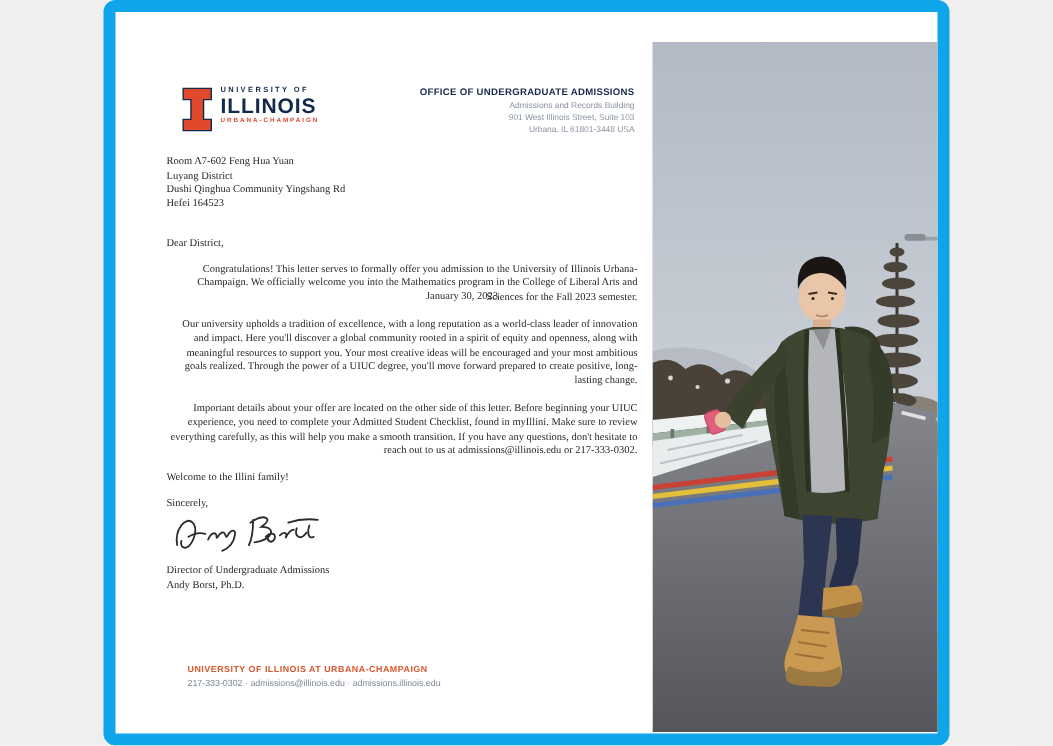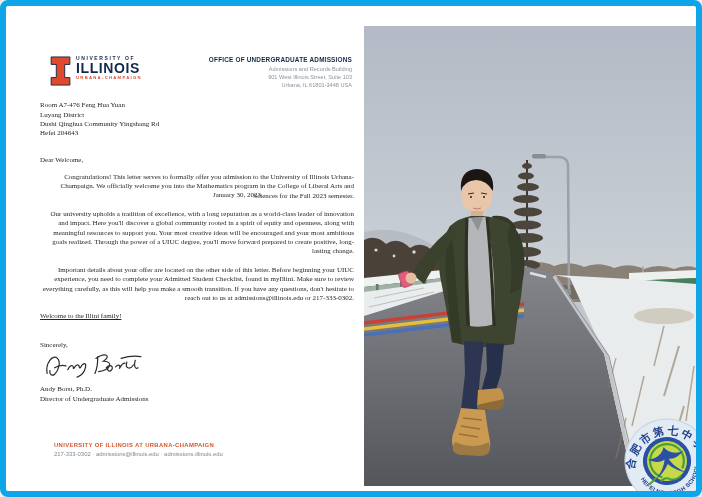--- a/index.html
+++ b/index.html
@@ -1,35 +1,35 @@
 <!DOCTYPE html>
 <html><head>
 <meta charset="utf-8">
 <style>
   html,body{margin:0;padding:0;background:#efefef;font-family:"Liberation Sans",sans-serif;}
-  .canvas{position:relative;width:702px;height:497px;background:#ffffff;border:6px solid #0ea5e9;
+  .canvas{position:relative;width:564px;height:497px;background:#ffffff;border:8px solid #0ea5e9;
           border-radius:8px;box-sizing:border-box;overflow:hidden;margin:0 auto;}
   
   .letter{position:absolute;left:34px;top:50px;width:314px;height:436px;color:#262626;
           font-family:"Liberation Serif",serif;}
   .lh-row{display:flex;justify-content:space-between;align-items:flex-start;margin-left:10px;}
   .logo{display:flex;align-items:flex-start;gap:5px;}
   .logo-text{line-height:1.05;font-family:"Liberation Sans",sans-serif;}
   .logo-t1{font-size:5px;font-weight:700;letter-spacing:1.6px;color:#13294B;}
   .logo-t2{font-size:14px;font-weight:800;letter-spacing:.6px;color:#13294B;}
   .logo-t3{font-size:4.2px;font-weight:700;letter-spacing:1.3px;color:#E0492C;}
   .office{text-align:right;font-family:"Liberation Sans",sans-serif;padding-right:2px;}
   .office-title{font-size:6.4px;font-weight:800;color:#13294B;letter-spacing:.2px;}
   .office-addr{font-size:5.6px;color:#8a93a0;line-height:1.45;margin-top:2px;}
   .recip{margin-top:12px;font-size:7px;line-height:1.34;}
   .date{position:absolute;left:173px;top:87px;font-size:7px;margin-top:48px;}
   .salutation{margin-top:17px;font-size:7px;}
   .para{margin-top:9px;font-size:7px;line-height:1.34;text-align:right;}
-  .closing{margin-top:9px;font-size:7px;text-decoration:underline;}
-  .vale{margin-top:21px;font-size:7px;font-family:Liberation Serif, serif;}
+  .closing{margin-top:9px;font-size:7px;}
+  .vale{margin-top:9px;font-size:7px;font-family:Liberation Serif, serif;}
   .sig{margin-top:1px;margin-left:2px;}
   .signer{font-size:7px;line-height:1.35;margin-top:1px;}
   .foot{position:absolute;left:14px;top:386px;font-family:"Liberation Sans",sans-serif;}
   .foot-1{font-size:5.9px;font-weight:800;color:#D9552B;letter-spacing:.35px;}
   .foot-2{font-size:5.9px;color:#7c8894;margin-top:3px;}
   
   .photo{position:absolute;left:358px;top:20px;width:333px;height:460px;overflow:hidden;background:#bfc6cf;}
   .photo svg{display:block;}
   
   .watermark{position:absolute;left:618px;top:412px;width:86px;height:86px;}
@@ -56,28 +56,28 @@
         <div class="office-title">OFFICE OF UNDERGRADUATE ADMISSIONS</div>
         <div class="office-addr">
           <div>Admissions and Records Building</div>
           <div>901 West Illinois Street, Suite 103</div>
           <div>Urbana, IL 61801-3448 USA</div>
         </div>
       </div>
     </div>
 
     <div class="recip">
-      <div>Room A7-476 Feng Hua Yuan</div>
+      <div>Room A7-602 Feng Hua Yuan</div>
       <div>Luyang District</div>
       <div>Dushi Qinghua Community Yingshang Rd</div>
-      <div>Hefei  204643</div>
+      <div>Hefei  164523</div>
     </div>
     <div class="date">January 30, 2023</div>
 
-    <div class="salutation">Dear Welcome,</div>
+    <div class="salutation">Dear District,</div>
 
     <div class="para">Congratulations! This letter serves to formally offer you admission to the University of Illinois Urbana-Champaign. We officially welcome you into the Mathematics program in the College of Liberal Arts and Sciences for the Fall 2023 semester.</div>
     <div class="para">Our university upholds a tradition of excellence, with a long reputation as a world-class leader of innovation and impact. Here you'll discover a global community rooted in a spirit of equity and openness, along with meaningful resources to support you. Your most creative ideas will be encouraged and your most ambitious goals realized. Through the power of a UIUC degree, you'll move forward prepared to create positive, long-lasting change.</div>
     <div class="para">Important details about your offer are located on the other side of this letter. Before beginning your UIUC experience, you need to complete your Admitted Student Checklist, found in myIllini. Make sure to review everything carefully, as this will help you make a smooth transition. If you have any questions, don't hesitate to reach out to us at admissions@illinois.edu or 217-333-0302.</div>
 
     <div class="closing">Welcome to the Illini family!</div>
     <div class="vale">Sincerely,</div>
 
     <div class="sig">
       <svg width="104" height="30" viewBox="0 0 110 32" aria-label="Andy Borst">
@@ -89,22 +89,22 @@
           <path d="M68,19 C72,15 76,17 74,21 C72,24 68,22 70,18"></path>
           <path d="M78,18 C81,15 84,16 82,20 C84,16 86,14 88,14"></path>
           <path d="M90,13 C88,19 93,22 97,16"></path>
           <path d="M99,11 C97,17 99,21 102,19"></path>
           <path d="M84,9 C90,7 98,6 105,7"></path>
         </g>
       </svg>
     </div>
 
     <div class="signer">
+      <div>Director of Undergraduate Admissions</div>
       <div>Andy Borst, Ph.D.</div>
-      <div>Director of Undergraduate Admissions</div>
     </div>
 
     <div class="foot">
       <div class="foot-1">UNIVERSITY OF ILLINOIS AT URBANA-CHAMPAIGN</div>
       <div class="foot-2">217-333-0302 · admissions@illinois.edu · admissions.illinois.edu</div>
     </div>
   </div>
 
   <div class="photo" aria-label="Student in a dark green hooded parka, grey hoodie, navy jeans and wheat boots walking toward the camera on an asphalt road with rainbow lane stripes, snow-covered verges, a guardrail, a streetlight and a tall cedar tree under an overcast winter sky">
     <svg width="333" height="460" viewBox="0 0 333 460">

